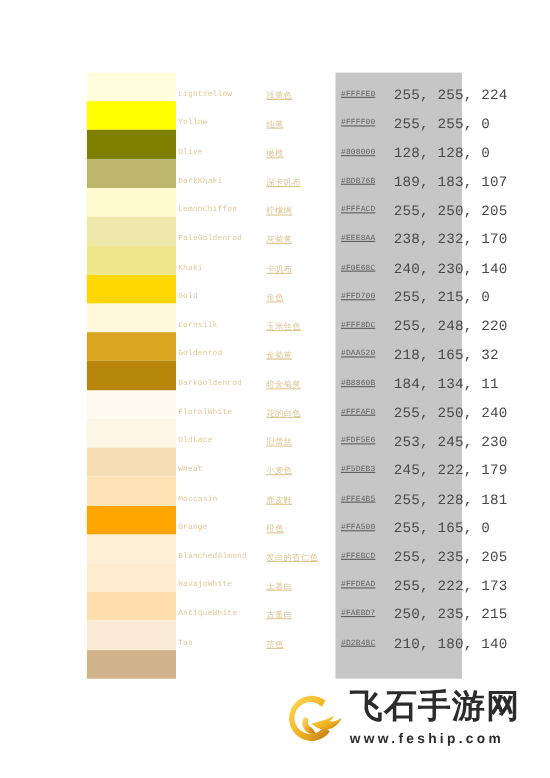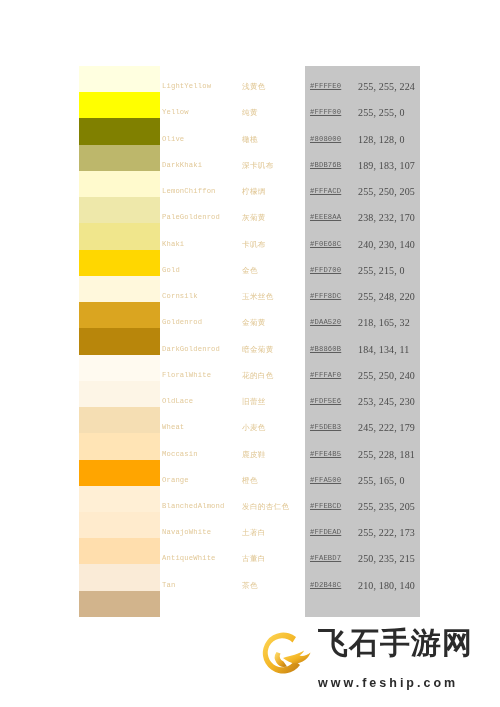--- a/index.html
+++ b/index.html
@@ -64,31 +64,32 @@
   .c-en {
     left: 162px;
     color: #e2c999;
   }
   .c-cn {
     left: 242px;
     color: #e0c693;
     font-family: "DejaVu Sans", "Liberation Sans", sans-serif;
     font-size: 7.6px;
     letter-spacing: 0.3px;
+    text-decoration: underline;
   }
   .c-hex {
     left: 310px;
     color: #5d5d5d;
     text-decoration: underline;
   }
   .c-rgb {
     left: 358px;
     color: #4a4a4a;
-    font-family: Liberation Serif, serif;
-    font-size: 10px;
+    font-family: Liberation Mono, monospace;
+    font-size: 13px;
     margin-top: 20px;
   }
 
   
   .watermark {
     position: absolute;
     left: 256px;
     top: 624px;
     width: 240px;
     height: 62px;
@@ -113,21 +114,21 @@
     line-height: 34px;
     white-space: nowrap;
   }
   .wm-url {
     font-family: "Liberation Sans", "DejaVu Sans", sans-serif;
     font-size: 12.5px;
     font-weight: bold;
     color: #2b2b2b;
     letter-spacing: 3.0px;
     line-height: 16px;
-    margin-top: 15px;
+    margin-top: 3px;
     white-space: nowrap;
   }
 </style>
 </head>
 <body>
 
 <div id="page">
 
   <div class="gray-panel"></div>
 

